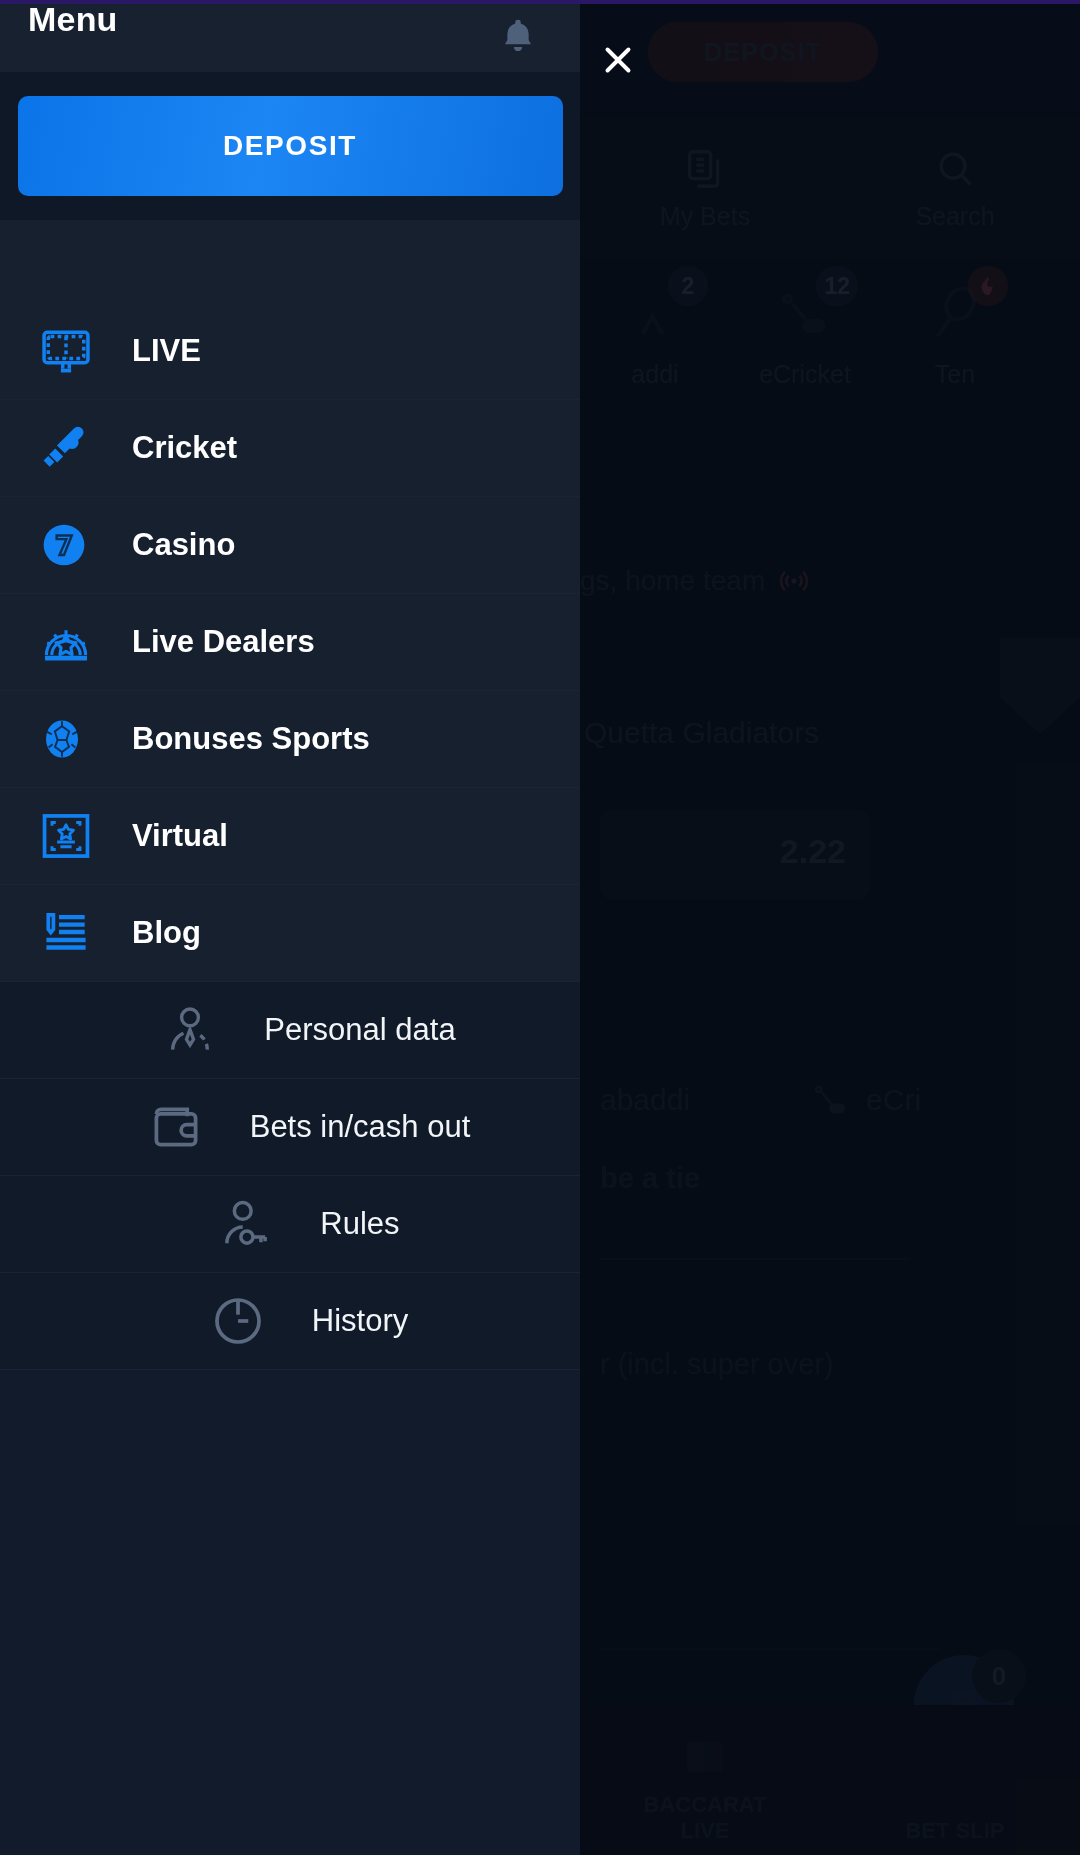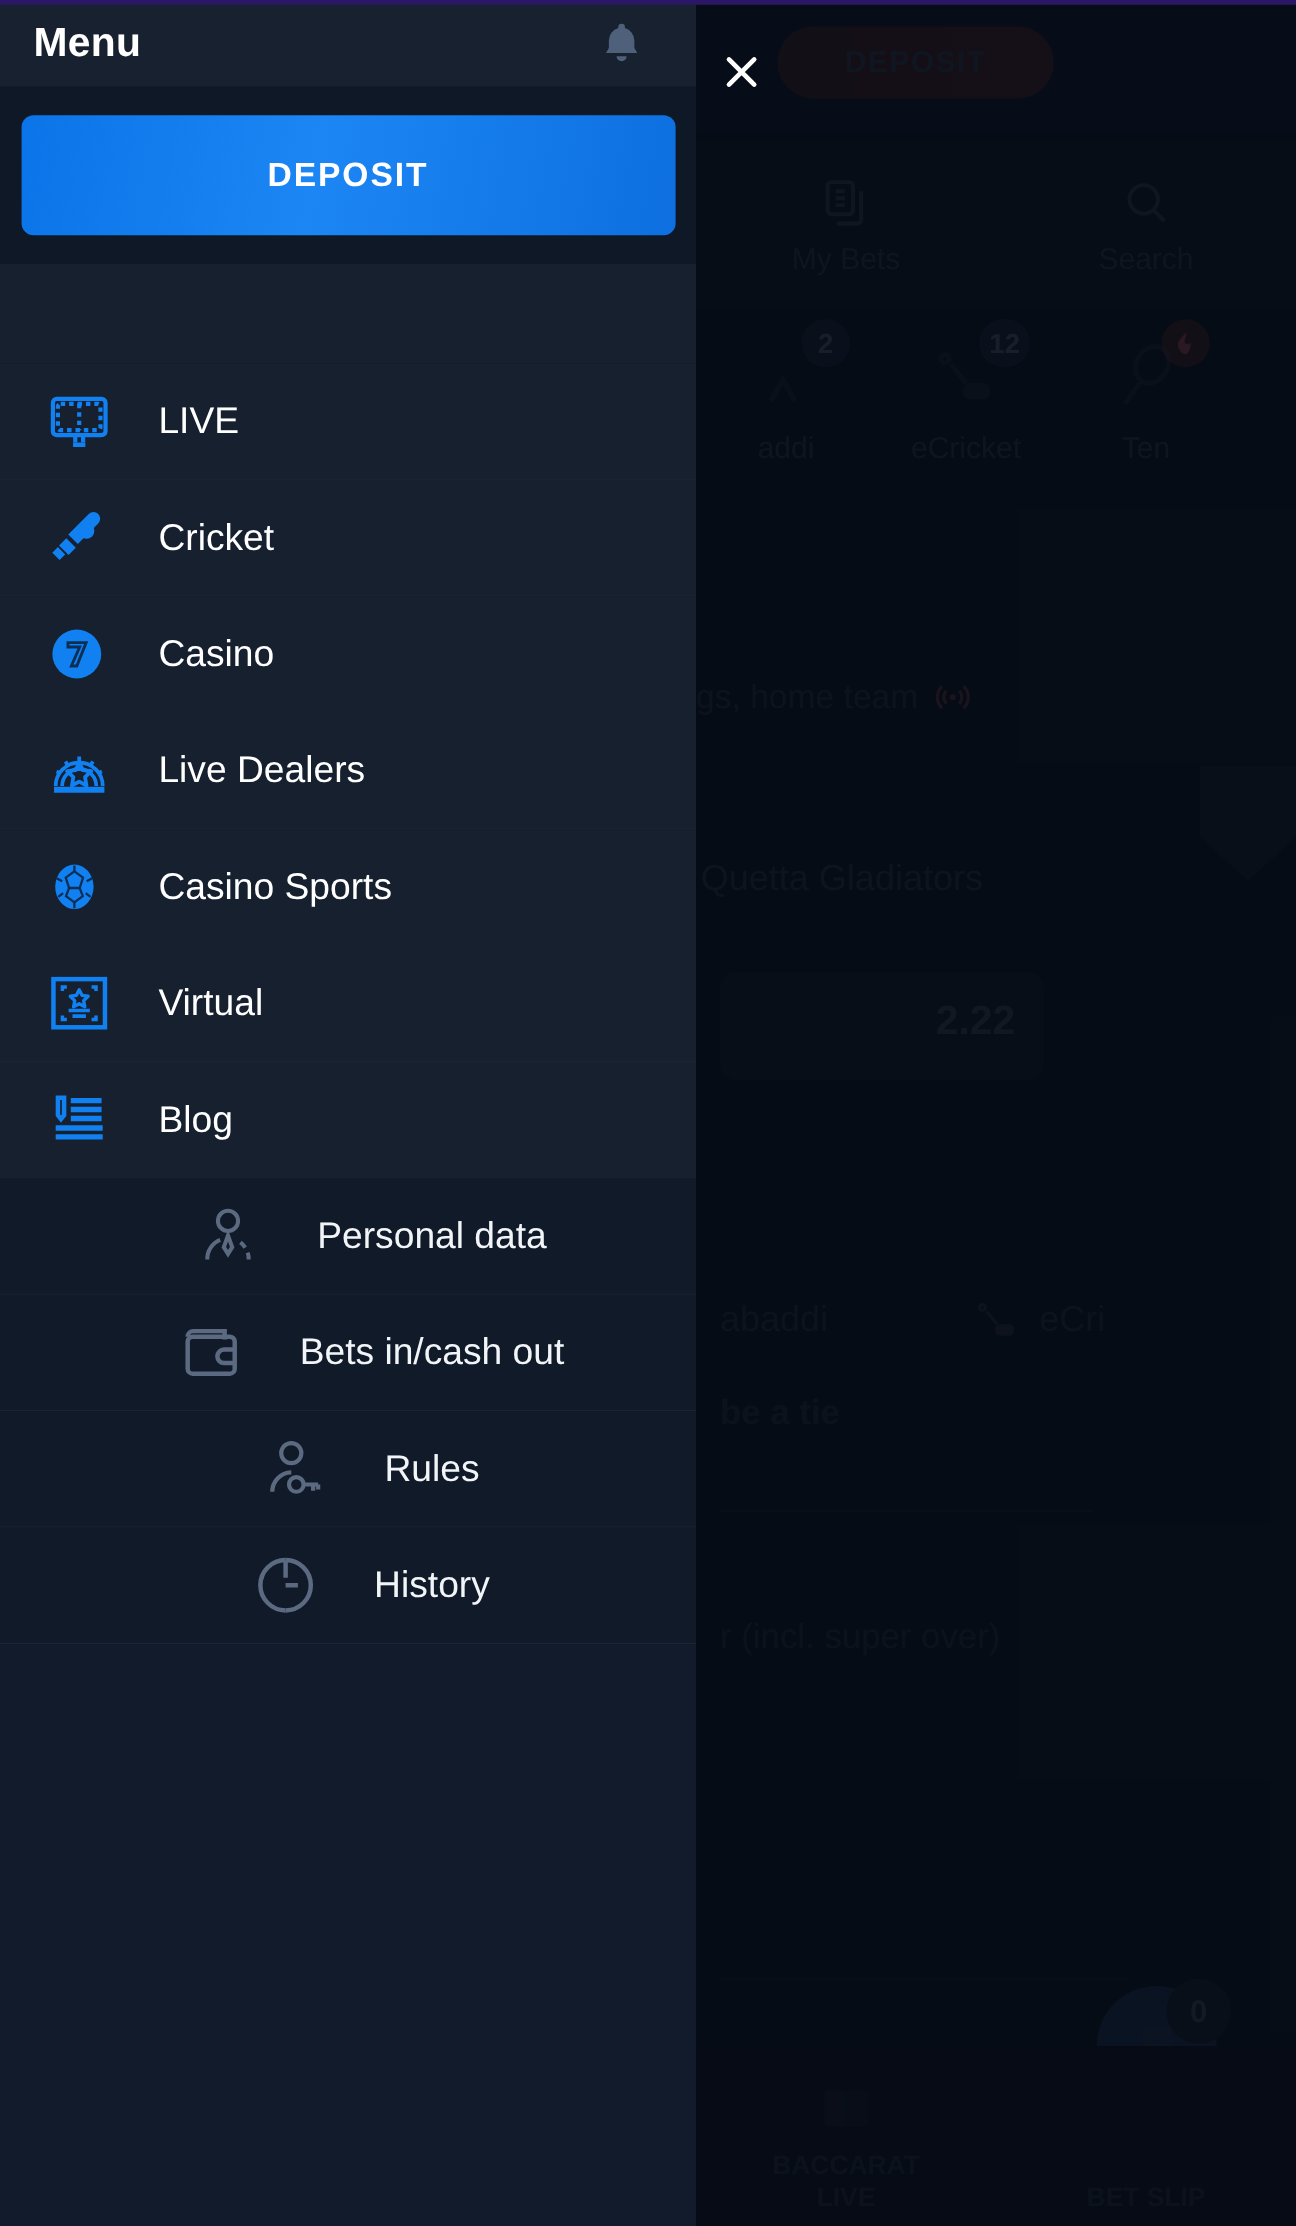--- a/index.html
+++ b/index.html
@@ -133,21 +133,21 @@
     cursor:pointer;
   }
 
   
   .drawer {
     position:absolute; left:0; top:0; width:580px; height:1855px;
     background:#111b2b; z-index:20; overflow:hidden;
   }
   .drawer-header {
     position:relative; height:72px; background:#18212f;
-    display:flex; align-items:center; padding:0 28px;
+    display:flex; padding:0 28px;
   }
   .drawer-title {
     color:#ffffff; font-size:34px; font-weight:bold; letter-spacing:.2px;
   }
   .bell-wrap { position:absolute; right:40px; top:14px; width:44px; height:46px; }
 
   .deposit-wrap {
     height:148px; background:#0f1826;
     display:flex; align-items:center; justify-content:center;
   }
@@ -169,21 +169,21 @@
     background:#16202f; cursor:pointer;
   }
   .menu-item.lower { background:#111a28;justify-content:center; }
   .menu-item .icon-box {
     width:66px; height:60px; display:flex; align-items:center; justify-content:flex-start;
     flex:0 0 66px;
   }
   .menu-item .label {
     margin-left:36px; color:#ffffff; font-size:30px;
   }
-  .menu-item.primary .label { font-weight:normal; font-size:31px;margin-left:28px; }
+  .menu-item.primary .label { font-weight:bold; font-size:31px;margin-left:28px; }
   .menu-item.lower .label { font-weight:normal; font-size:31px; color:#f2f5f8; }
 
   svg { display:block; }
 </style>
 </head>
 <body>
 
 <div id="root">
 
   <div class="bg-page">
@@ -400,21 +400,21 @@
         <span class="icon-box">
           <svg viewBox="0 0 24 24" width="48" height="48">
             <ellipse cx="12" cy="12" rx="8" ry="9.3" fill="#1180f0"></ellipse>
             <g fill="none" stroke="#0d2f55" stroke-width="0.95">
               <path d="M12 3.1v2.5M12 18.5v2.4M4.4 8.3l2.5 1.4M17.1 9.7l2.5-1.4M5.3 16.2l2-1.6M16.7 14.6l2 1.6"></path>
               <path d="M12 5.6l3.6 2.6-1.4 4.3h-4.4L8.4 8.2z"></path>
               <path d="M9.8 12.5l-1.3 3.4 3.5 2.6 3.5-2.6-1.3-3.4"></path>
             </g>
           </svg>
         </span>
-        <span class="label">Casino Sports</span>
+        <span class="label">Bonuses Sports</span>
       </div>
 
       <div class="menu-item primary">
         <span class="icon-box">
           <svg viewBox="0 0 24 24" width="56" height="56" fill="none" stroke="#1180f0" stroke-width="1.6">
             <rect x="2.8" y="3.4" width="18.4" height="17.2"></rect>
             <path d="M6 7.6V6.2h1.6M18 7.6V6.2h-1.6M6 16.4v1.4h1.6M18 16.4v1.4h-1.6" stroke-width="1.25"></path>
             <path d="M12 7.2l1 2 2.2.3-1.6 1.6.4 2.2-2-1.1-2 1.1.4-2.2-1.6-1.6 2.2-.3z" stroke-linejoin="round" stroke-width="1.2"></path>
             <path d="M8.2 14.6h7.6M9.6 16.6h4.8" stroke-width="1.3"></path>
           </svg>

